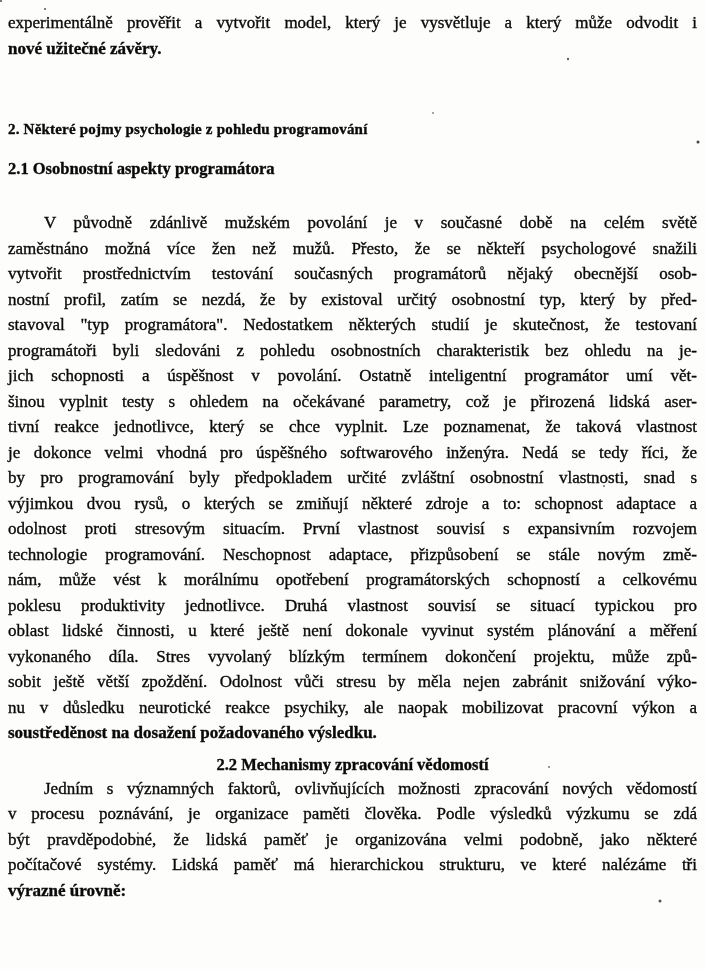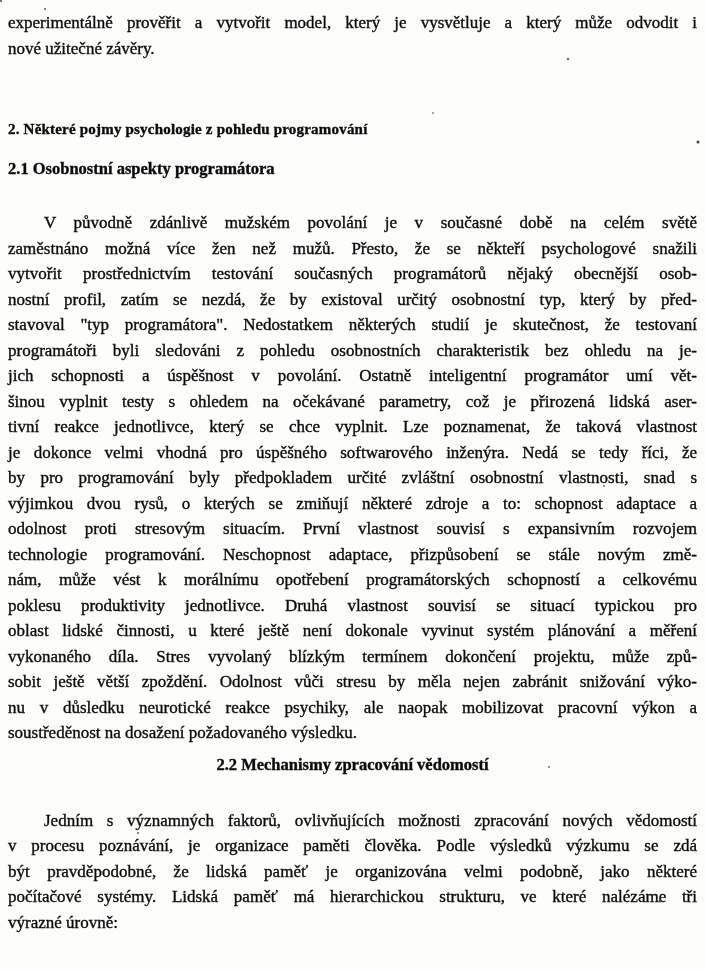--- a/index.html
+++ b/index.html
@@ -12,36 +12,36 @@
     position: relative; overflow: hidden;
     -webkit-text-stroke: 0.35px #0a0a0a;
   }
   .page {
     position: absolute; top: 0; left: 0;
     width: 706px; height: 783px;
     padding: 6px 9px 0 8px;
   }
   .para { font-size: 17px; line-height: 25.5px; }
   .para .line { text-align: justify; text-align-last: justify; }
-  .para .line.last { text-align-last: left; }
+  .para .line.last { text-align-last: left; font-weight: bold; }
   .para .line.first-indent { padding-left: 36px; }
   .h-section {
     font-size: 15px; font-weight: bold;
     margin: 54px 0 0 0; line-height: 28px;
     letter-spacing: 0.2px;
   }
   .h-sub {
     font-size: 16.5px; font-weight: bold;
     margin: 0; line-height: 22px;
   }
   .h-sub1 { margin-top: 15px; }
   .h-sub2 { margin-top: 8px; text-align: center; }
   .para-intro { margin-top: 4px; }
   .para-1 { margin-top: 30px; }
-  .para-2 { margin-top: 32px; }
+  .para-2 { }
   .speck {
     position: absolute; width: 2px; height: 2px;
     background: #4a4a4a; border-radius: 50%;
     box-shadow:
       44px 8px 0 #555,
       567px 58px 0 0.2px #666,
       240px 450px 0 #5a5a5a,
       697px 141px 0 0.5px #444,
       603px 485px 0 #777,
       432px 112px 0 #888,

